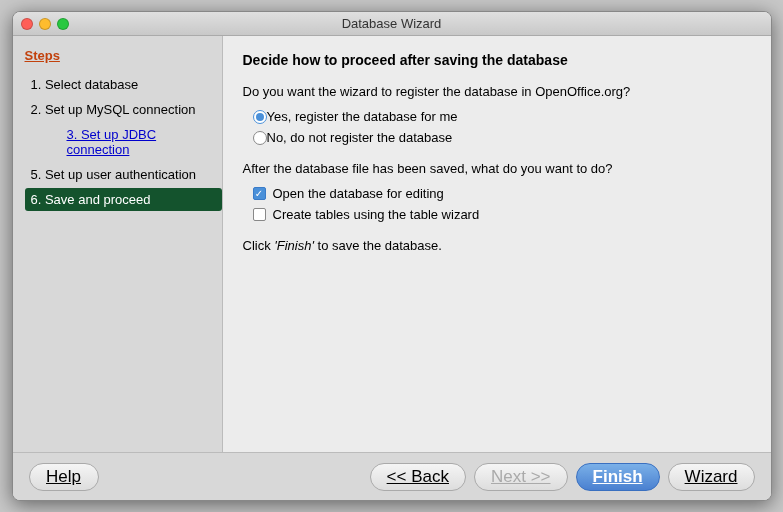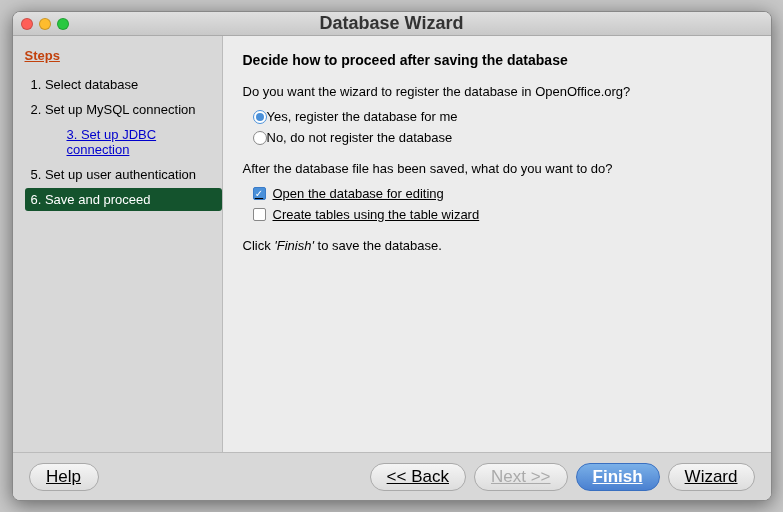--- a/index.html
+++ b/index.html
@@ -52,23 +52,23 @@
     }
 
     .traffic-light.close { background: #ff5f57; }
     .traffic-light.minimize { background: #febc2e; }
     .traffic-light.maximize { background: #28c840; }
 
     .title-bar-text {
       position: absolute;
       left: 50%;
       transform: translateX(-50%);
-      font-size: 18px;
+      font-size: 13px;
       color: #333;
-      font-weight: 700;
+      font-weight: 400;
     }
 
     .content {
       display: flex;
       flex: 1;
       overflow: hidden;
     }
 
     .sidebar {
       width: 210px;
@@ -161,21 +161,20 @@
       content: '';
       width: 8px;
       height: 8px;
       border-radius: 50%;
       background: #4a90d9;
     }
 
     .checkbox-group {
       margin-bottom: 16px;
       padding-left: 10px;
-      text-decoration: underline;
     }
 
     .checkbox-item {
       display: flex;
       align-items: center;
       gap: 7px;
       margin-bottom: 6px;
       font-size: 13px;
       color: #000;
       cursor: pointer;

